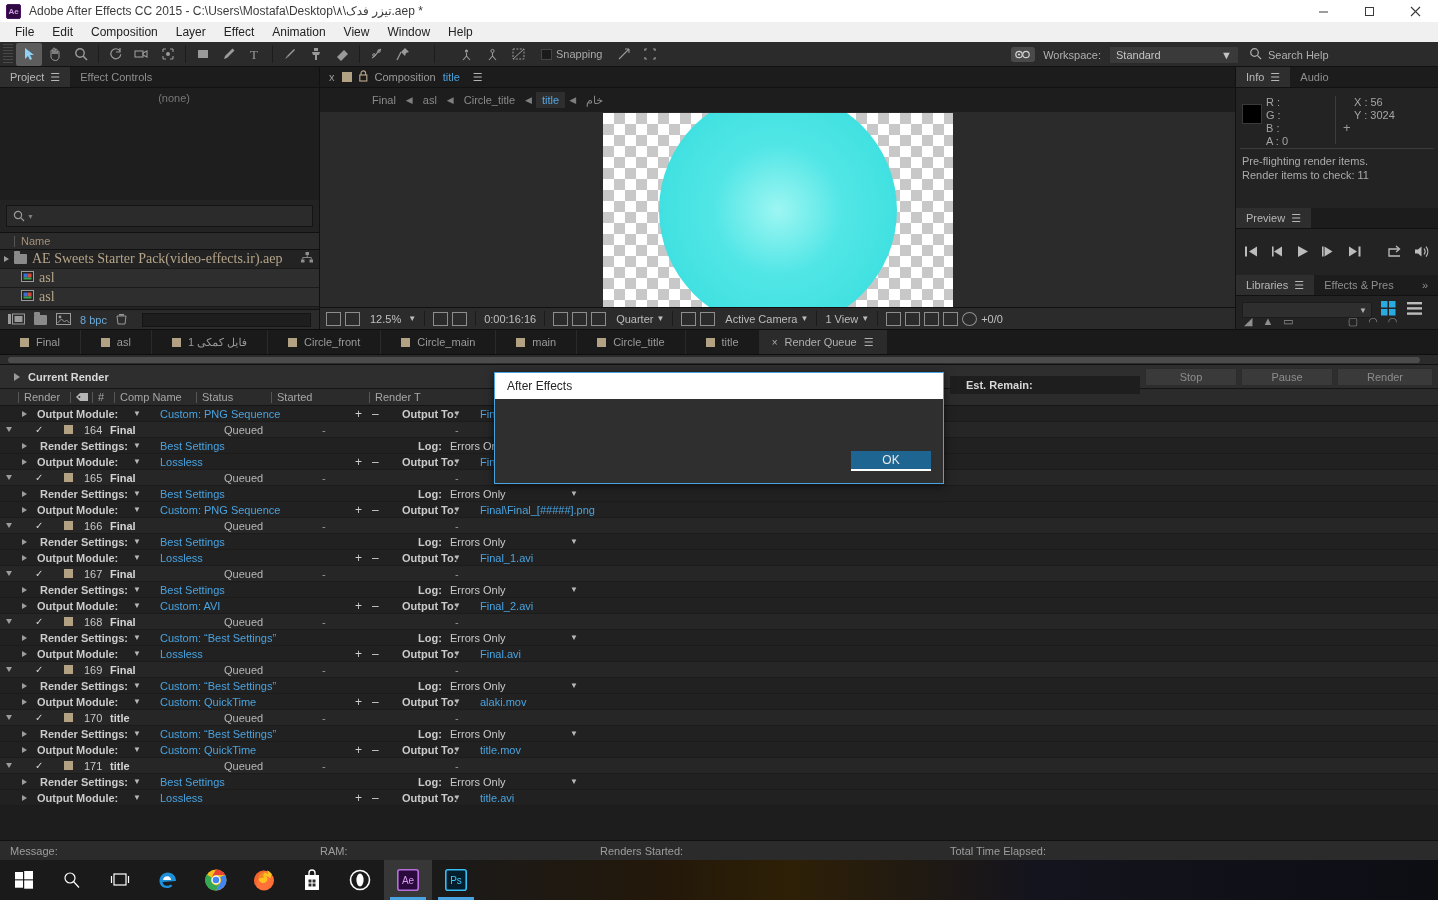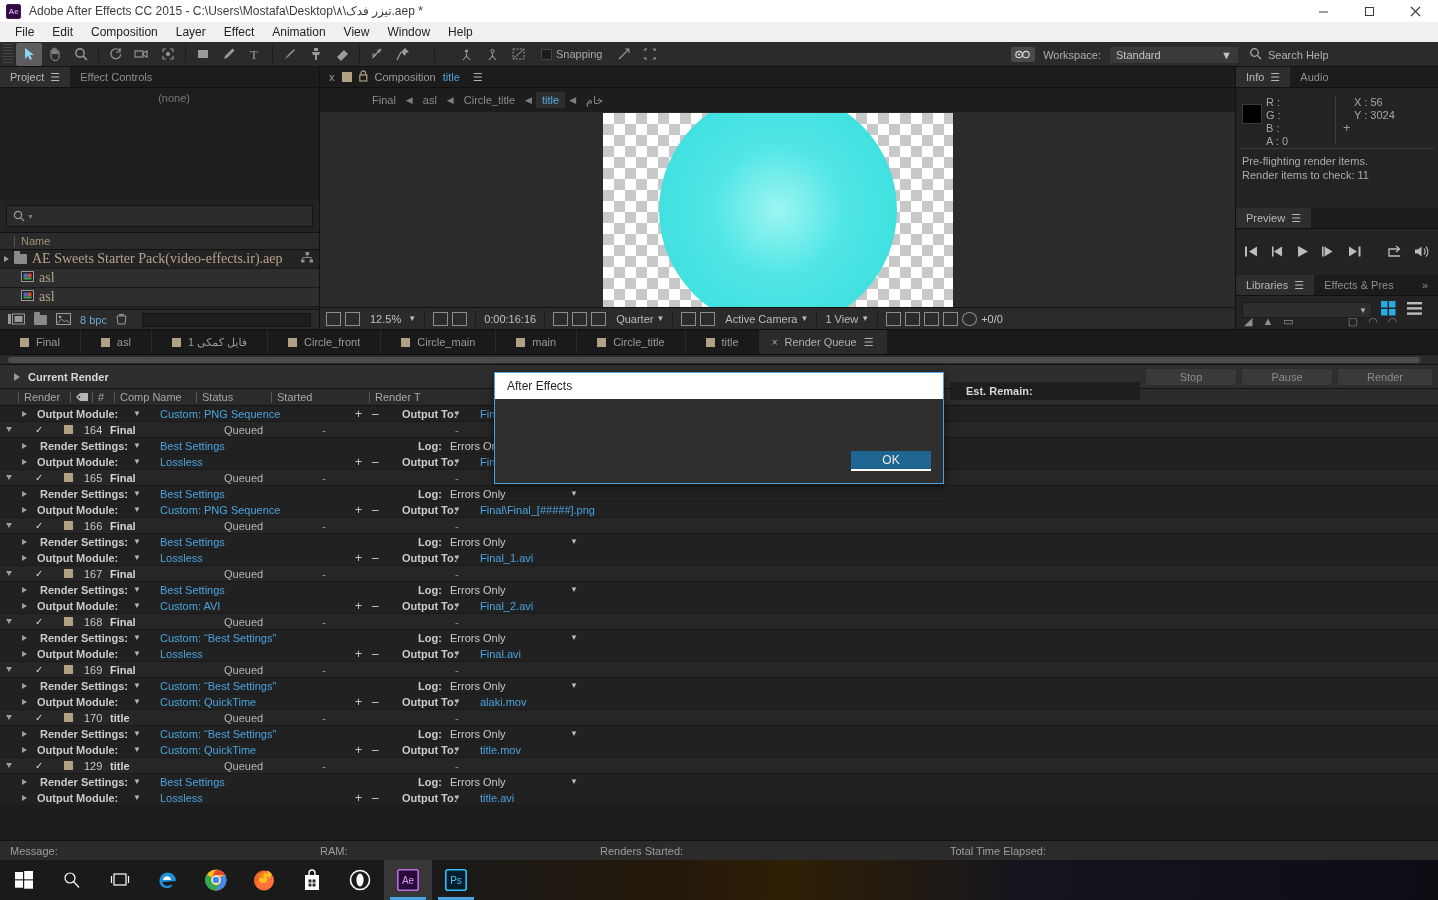--- a/index.html
+++ b/index.html
@@ -189,21 +189,21 @@
   
   .rq { position:relative; height:auto; background:#232323;}
   .rq-scroll { height:10px; background:#2b2b2b; position:relative; border-bottom:1px solid #111;}
   .rq-thumb { position:absolute; left:8px; top:2px; right:18px; height:6px; background:#4c4c4c; border-radius:3px;}
   .cur-render {
     height:24px; background:#2e2e2e; display:flex; align-items:center;
     border-bottom:1px solid #151515; position:relative;
   }
   .cr-tri { width:0;height:0;border-left:6px solid #9a9a9a;border-top:4px solid transparent;border-bottom:4px solid transparent; margin:0 8px 0 14px;}
   .cr-label { color:#d8d8d8; font-weight:bold; font-size:11px;}
-  .est { position:absolute; left:950px; top:17px; width:190px; height:18px; background:#1e1e1e; display:flex; align-items:center; padding-left:16px; color:#d8d8d8; font-weight:bold;}
+  .est { position:absolute; left:950px; top:11px; width:190px; height:18px; background:#1e1e1e; display:flex; align-items:center; padding-left:16px; color:#d8d8d8; font-weight:bold;}
   .rqbtn {
     position:absolute; top:3px; height:18px; width:92px; background:#3a3a3a;
     display:flex; align-items:center; justify-content:center; color:#8d8d8d; font-size:11px;
     border:1px solid #2c2c2c;
   }
   .rq-colhead {
     height:17px; background:#2b2b2b; border-bottom:1px solid #151515;
     display:flex; align-items:center; color:#a6a6a6; font-size:11px;
   }
   .ch { display:flex;align-items:center; height:17px; padding-left:6px; position:relative;}
@@ -1084,21 +1084,21 @@
           <span class="cell blue" style="left:464px">title.mov</span>
         </div>
         <div class="row item">
           <span class="cell" style="left:6px">
             <span class="tri-d"></span>
           </span>
           <span class="cell chk" style="left:35px">✓</span>
           <span class="cell" style="left:64px">
             <span class="csq2"></span>
           </span>
-          <span class="cell num" style="left:84px">129</span>
+          <span class="cell num" style="left:84px">171</span>
           <span class="cell compn" style="left:110px">title</span>
           <span class="cell status" style="left:224px">Queued</span>
           <span class="cell dash" style="left:322px">-</span>
           <span class="cell dash" style="left:455px">-</span>
         </div>
         <div class="row sub">
           <span class="cell" style="left:22px">
             <span class="tri-s"></span>
           </span>
           <span class="cell lbl" style="left:40px">Render Settings:</span>

